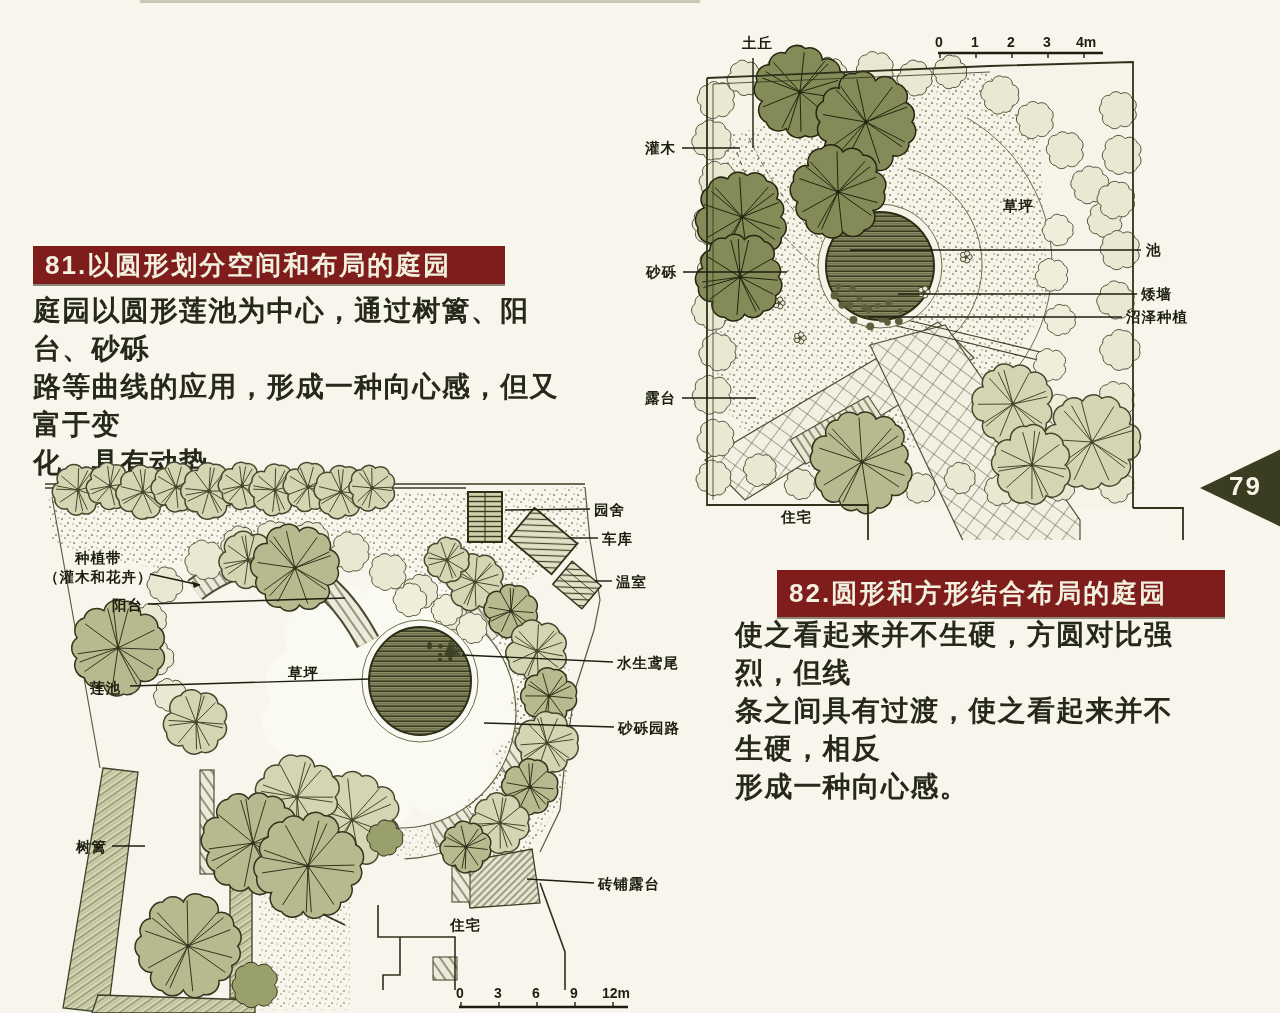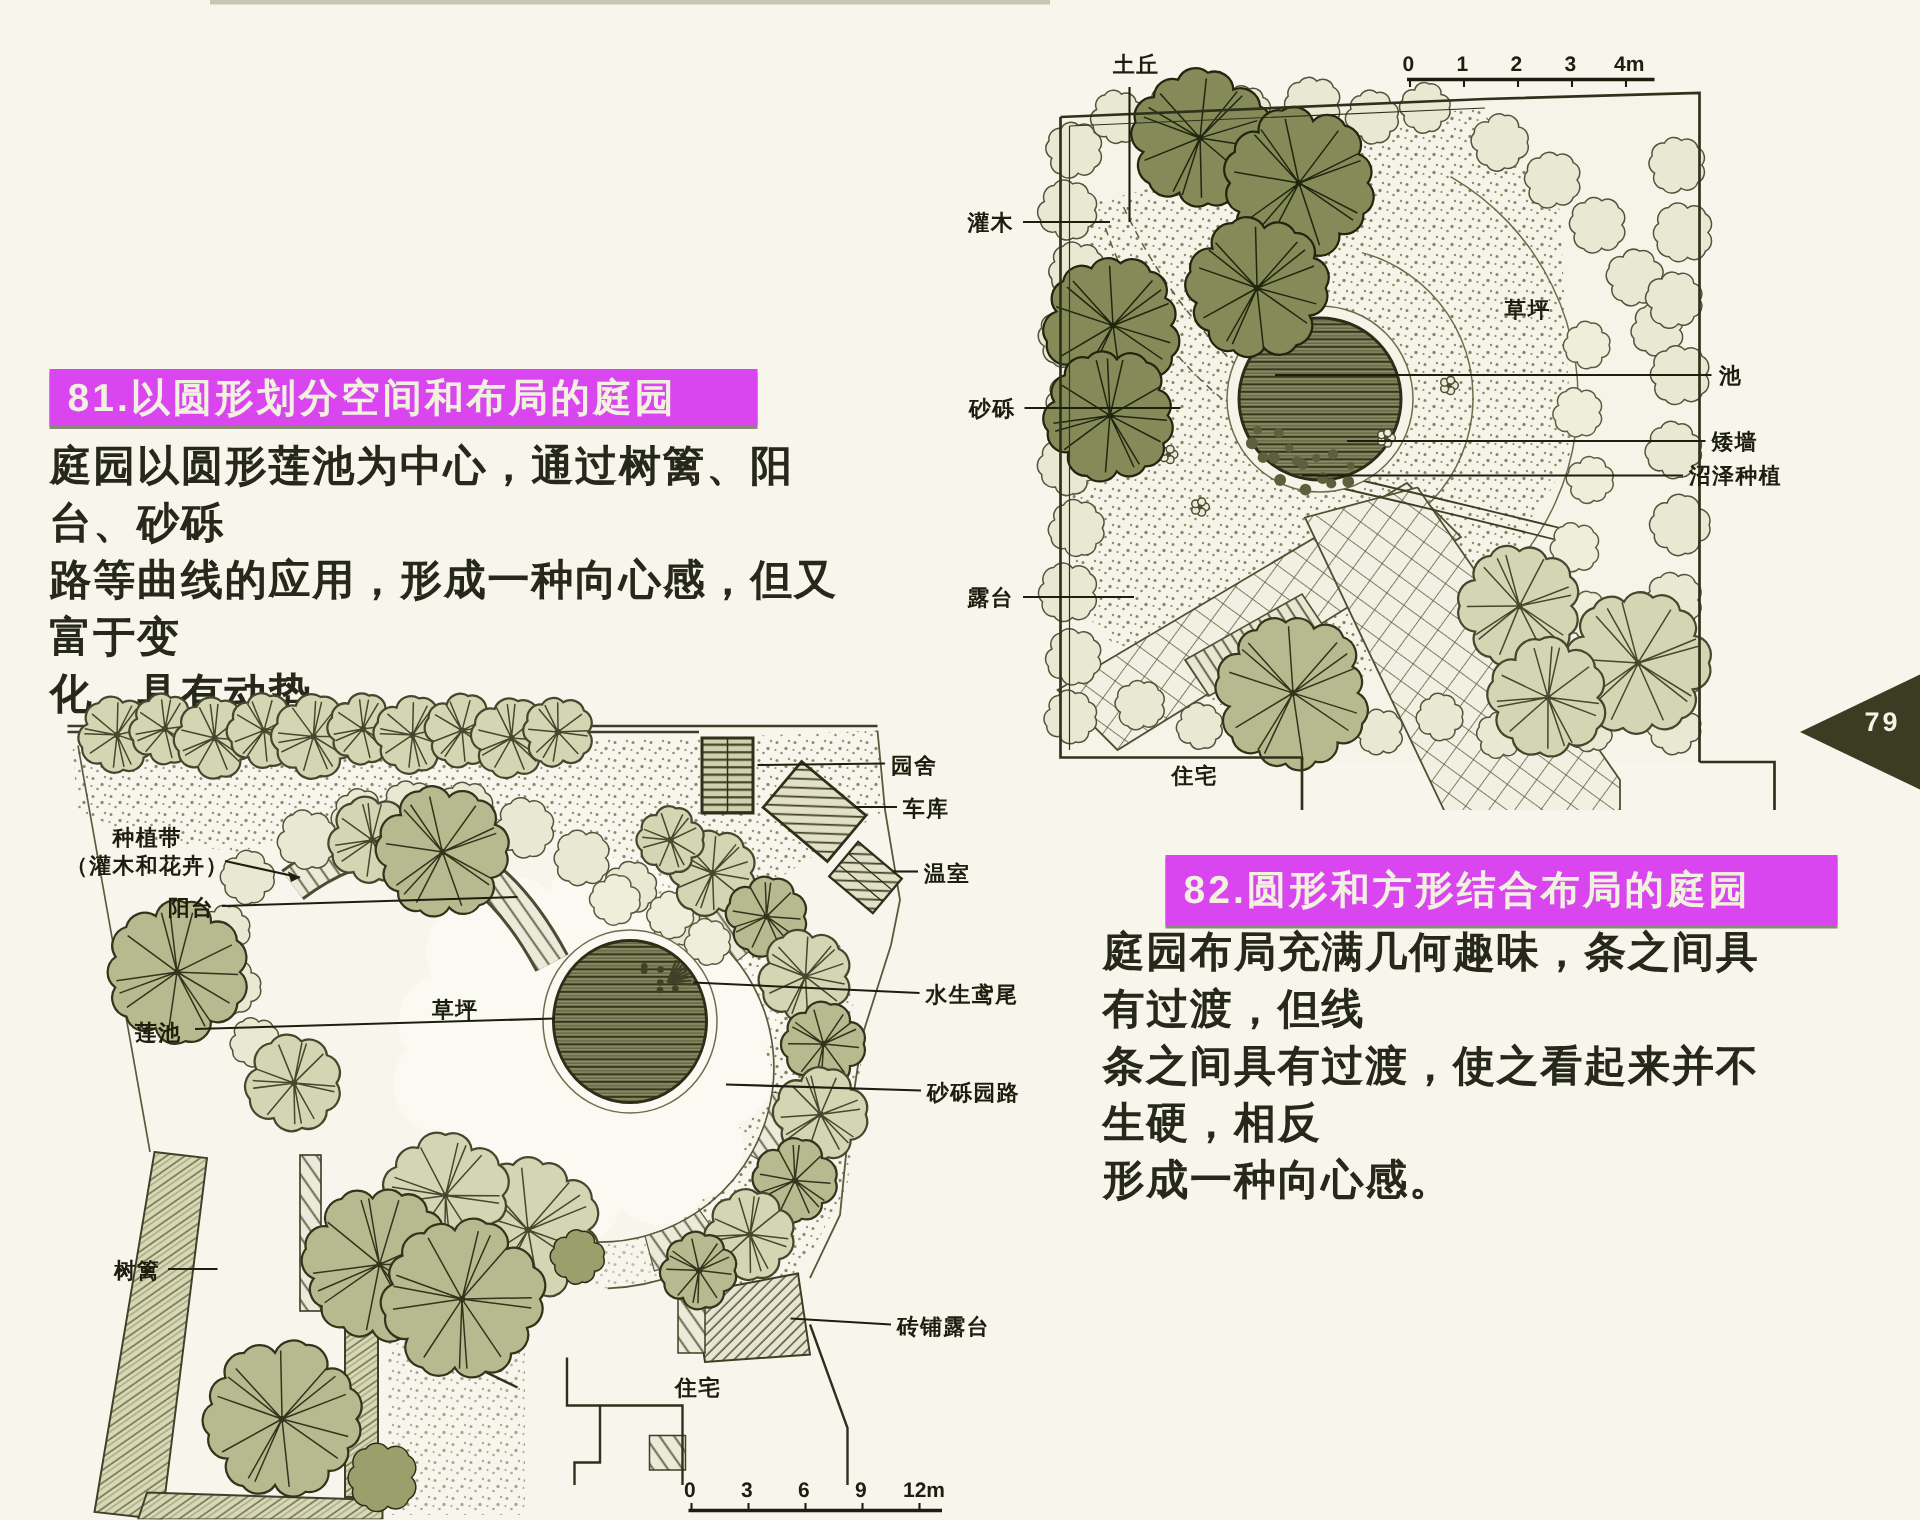--- a/index.html
+++ b/index.html
@@ -4,39 +4,39 @@
 <style>
   html,body{margin:0;padding:0;}
   body{
     width:1280px;height:1013px;position:relative;overflow:hidden;
     background:#f7f5ec;
     font-family:"Liberation Sans","DejaVu Sans",sans-serif;
     color:#23250f;
   }
   .page-edge{position:absolute;left:140px;top:0;width:560px;height:3px;background:#c9c6b6;}
   .titlebar{
-    position:absolute;background:#d946ef;color:#f2f0df;
+    position:absolute;background:#7f1d1d;color:#f2f0df;
     font-weight:bold;font-size:26px;letter-spacing:2px;
     display:flex;align-items:center;padding:0 0 0 12px;box-sizing:border-box;
     box-shadow:0 2px 0 #8a8876;
   }
   #bar81{left:33px;top:246px;width:472px;height:38px;}
   #bar82{left:777px;top:570px;width:448px;height:47px;}
   .bodytext{position:absolute;font-size:28px;font-weight:600;letter-spacing:1.2px;line-height:38px;color:#26281a;}
   #body81{left:33px;top:292px;width:545px;}
   #body82{left:735px;top:616px;width:465px;}
   .pagetab{
     position:absolute;left:1200px;top:448px;width:80px;height:80px;
     background:#3a3d22;
     -webkit-clip-path:polygon(0 50%,100% 2%,100% 98%);
     clip-path:polygon(0 50%,100% 2%,100% 98%);
   }
   .pagetab span{
-    position:absolute;left:43px;top:23px;color:#f5f4e6;
-    font-size:18px;font-weight:bold;letter-spacing:2px;
+    position:absolute;left:29px;top:23px;color:#f5f4e6;
+    font-size:26px;font-weight:bold;letter-spacing:2px;
   }
   svg{position:absolute;}
   #svg-d1{left:620px;top:10px;}
   #svg-d2{left:30px;top:455px;}
   svg text{
     font-family:"Liberation Sans","DejaVu Sans",sans-serif;
     font-size:14.5px;font-weight:600;fill:#1c1e0e;letter-spacing:1px;
   }
   svg text.num{font-size:14px;letter-spacing:0;}
 </style>
@@ -51,21 +51,21 @@
 <div id="body81" class="bodytext">
   <div>庭园以圆形莲池为中心，通过树篱、阳台、砂砾</div>
   <div>路等曲线的应用，形成一种向心感，但又富于变</div>
   <div>化，具有动势。</div>
 </div>
 
 <div id="bar82" class="titlebar">
   <span>82.圆形和方形结合布局的庭园</span>
 </div>
 <div id="body82" class="bodytext">
-  <div>庭园布局充满几何趣味，条之间具有过渡，但线</div>
+  <div>使之看起来并不生硬，方圆对比强烈，但线</div>
   <div>条之间具有过渡，使之看起来并不生硬，相反</div>
   <div>形成一种向心感。</div>
 </div>
 
 <div class="pagetab">
   <span>79</span>
 </div>
 
 <svg id="svg-d1" width="570" height="530" viewBox="620 10 570 530">
   <defs>

